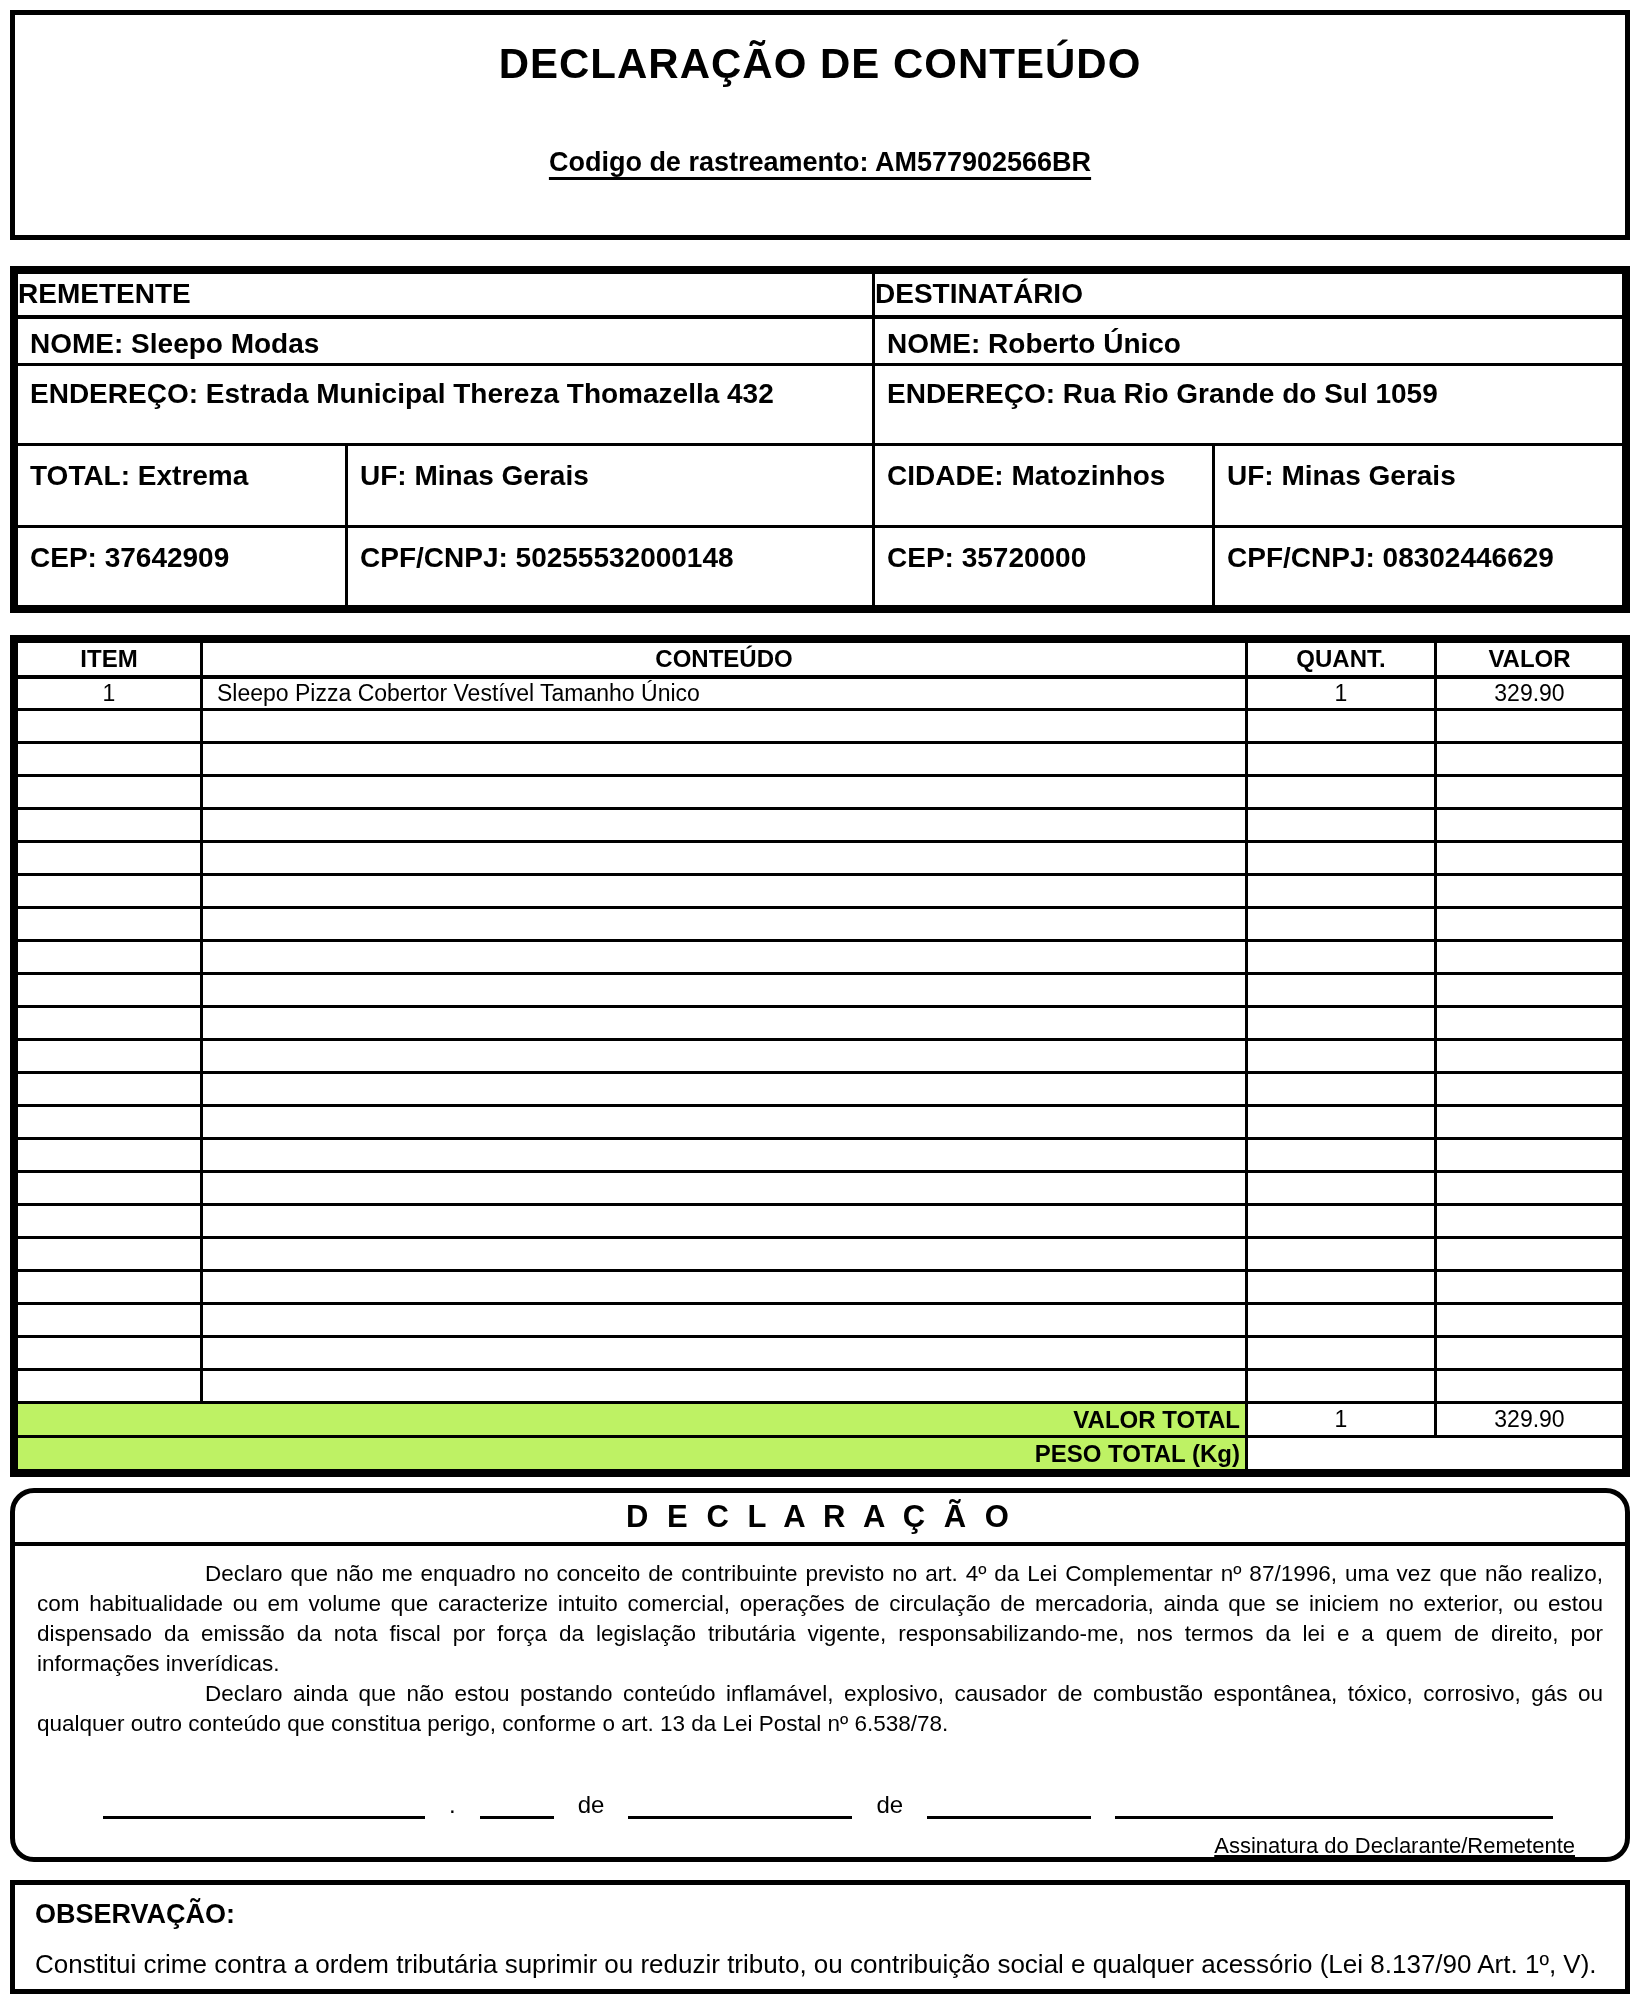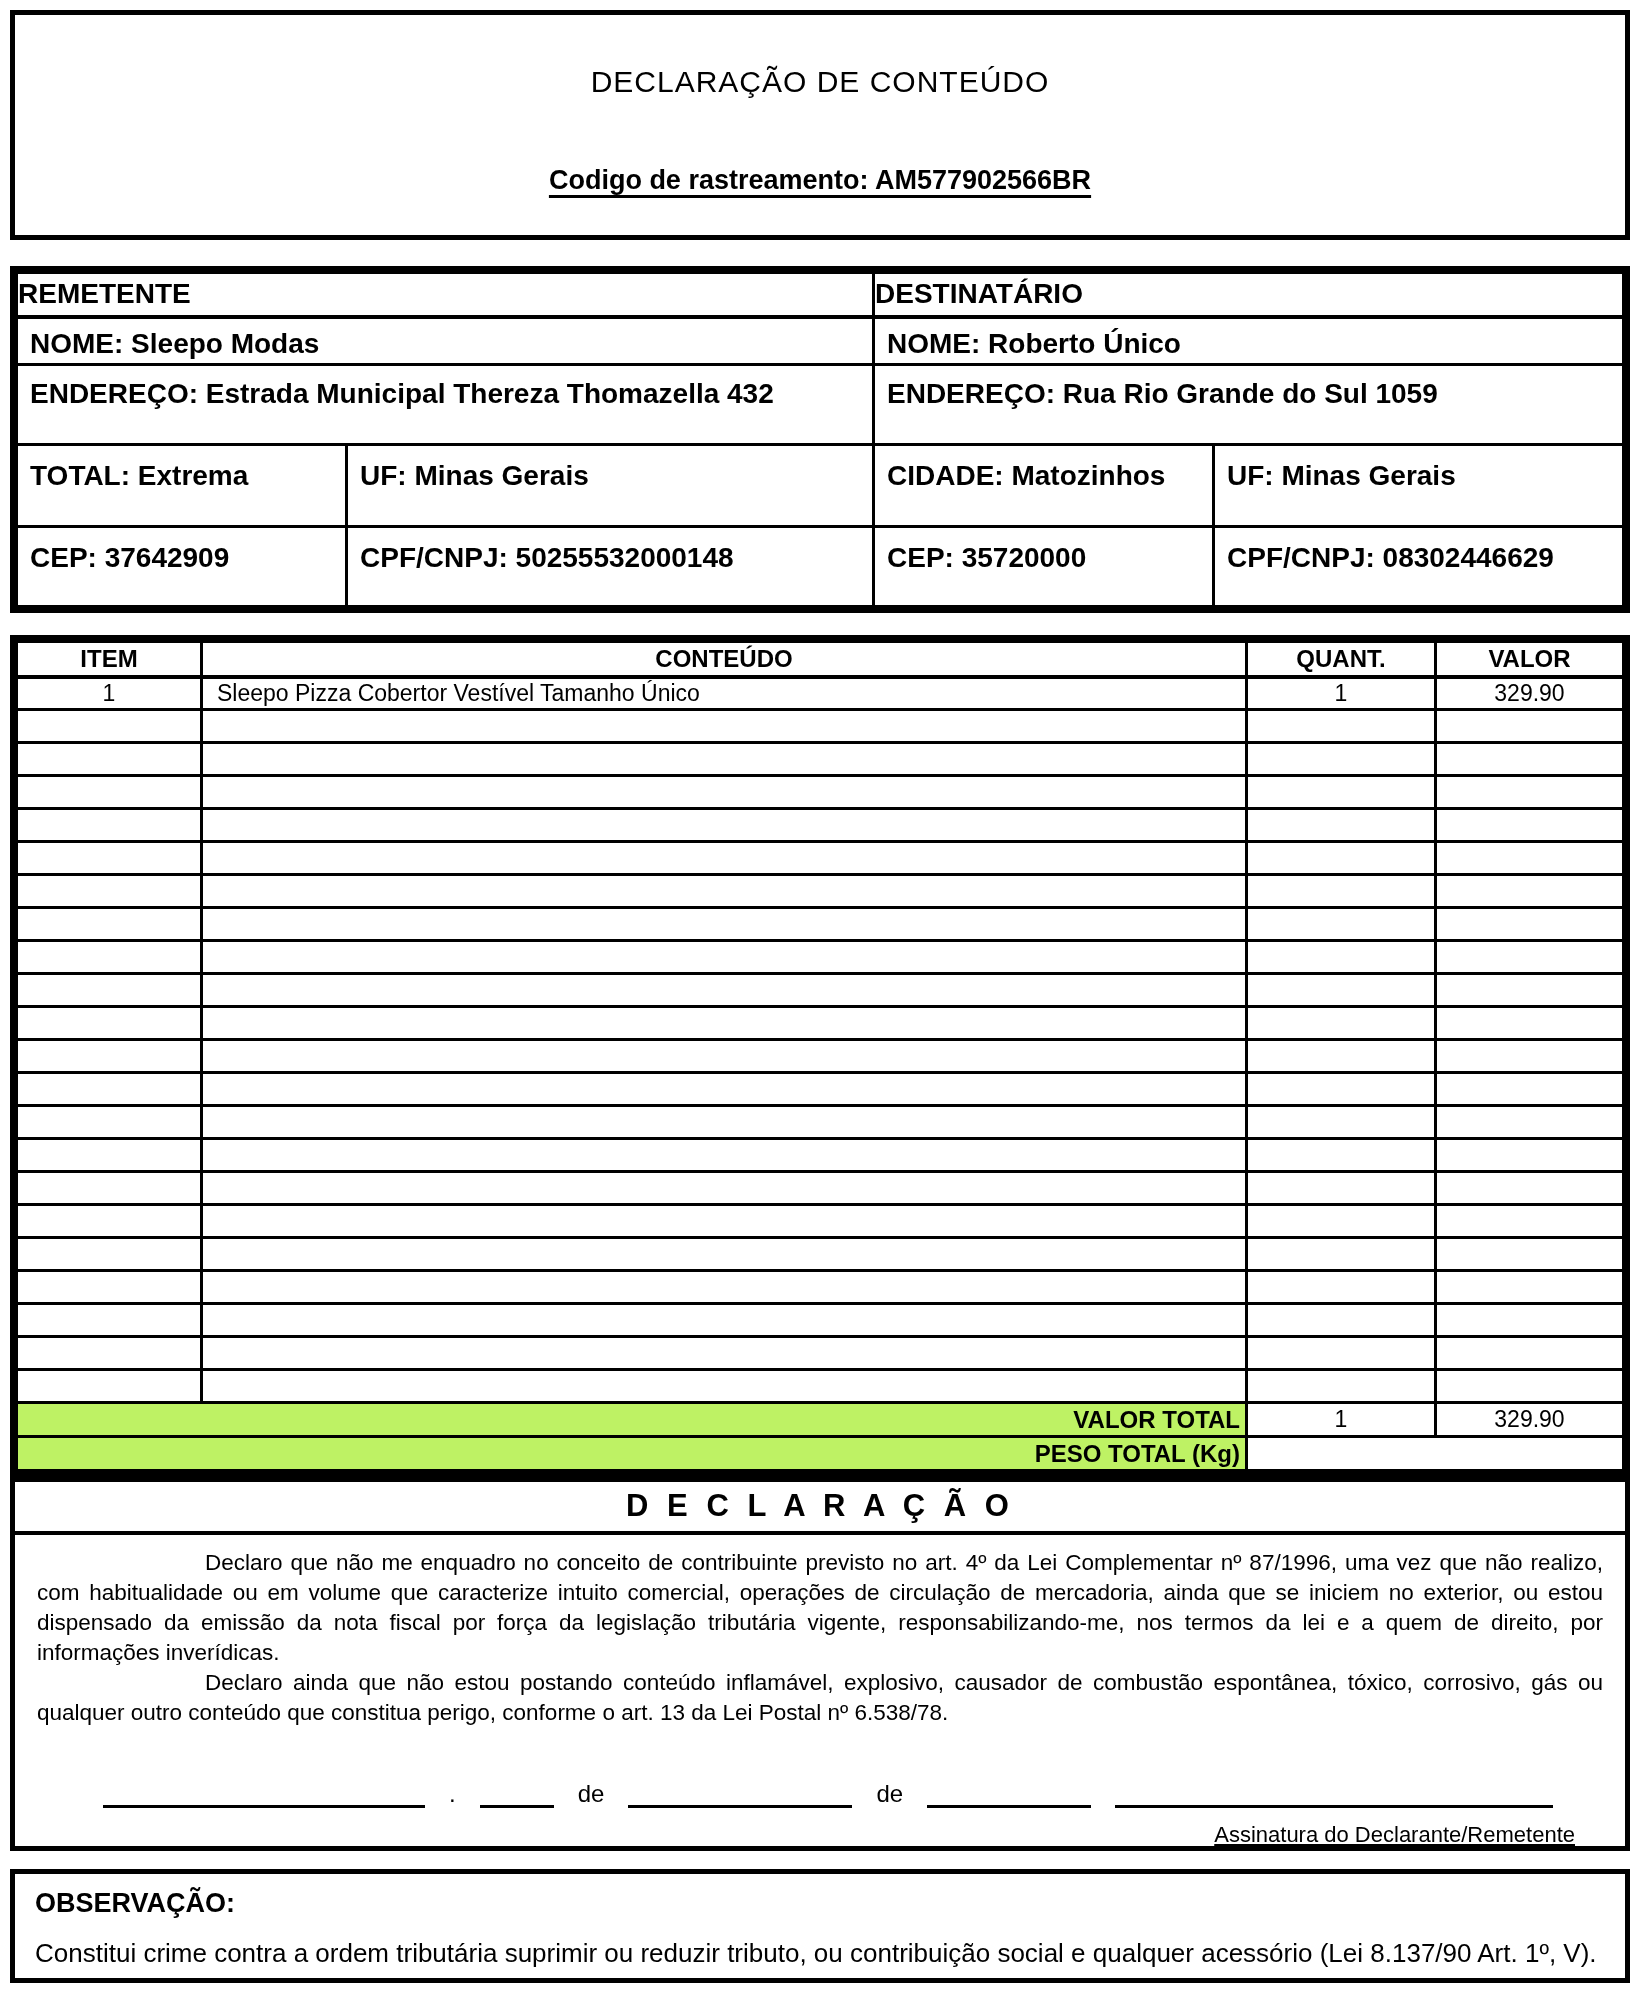--- a/index.html
+++ b/index.html
@@ -16,24 +16,24 @@
   .box {
     margin-left: 10px;
     margin-right: 10px;
     border: 5px solid #000;
     background: #fff;
   }
 
   
   .title-box { margin-top: 10px; height: 230px; text-align: center; }
   .doc-title {
-    padding-top: 42px;
-    font-size: 30px;
+    padding-top: 24px;
+    font-size: 42px;
     line-height: 50px;
-    font-weight: normal;
+    font-weight: bold;
     letter-spacing: 1px;
   }
   .tracking {
     margin-top: 58px;
     font-size: 27px;
     font-weight: bold;
     text-decoration: underline;
     text-decoration-thickness: 3px;
     text-underline-offset: 6px;
   }
@@ -88,21 +88,21 @@
   .items-table .t-total td { height: 34px; }
   .items-table td.grey {
     background: #bef264;
     text-align: right;
     font-weight: bold;
     font-size: 24px;
     padding-right: 5px;
   }
 
   
-  .decl-box { height: 374px; overflow: hidden; }
+  .decl-box { margin-top: 11px; height: 374px; overflow: hidden; border-radius: 24px; }
   .decl-title {
     text-align: center;
     font-size: 31px;
     font-weight: bold;
     letter-spacing: 5px;
     padding: 6px 0 7px 0;
     border-bottom: 4px solid #000;
   }
   .decl-body { padding: 13px 22px 0 22px; }
   .decl-body p {

